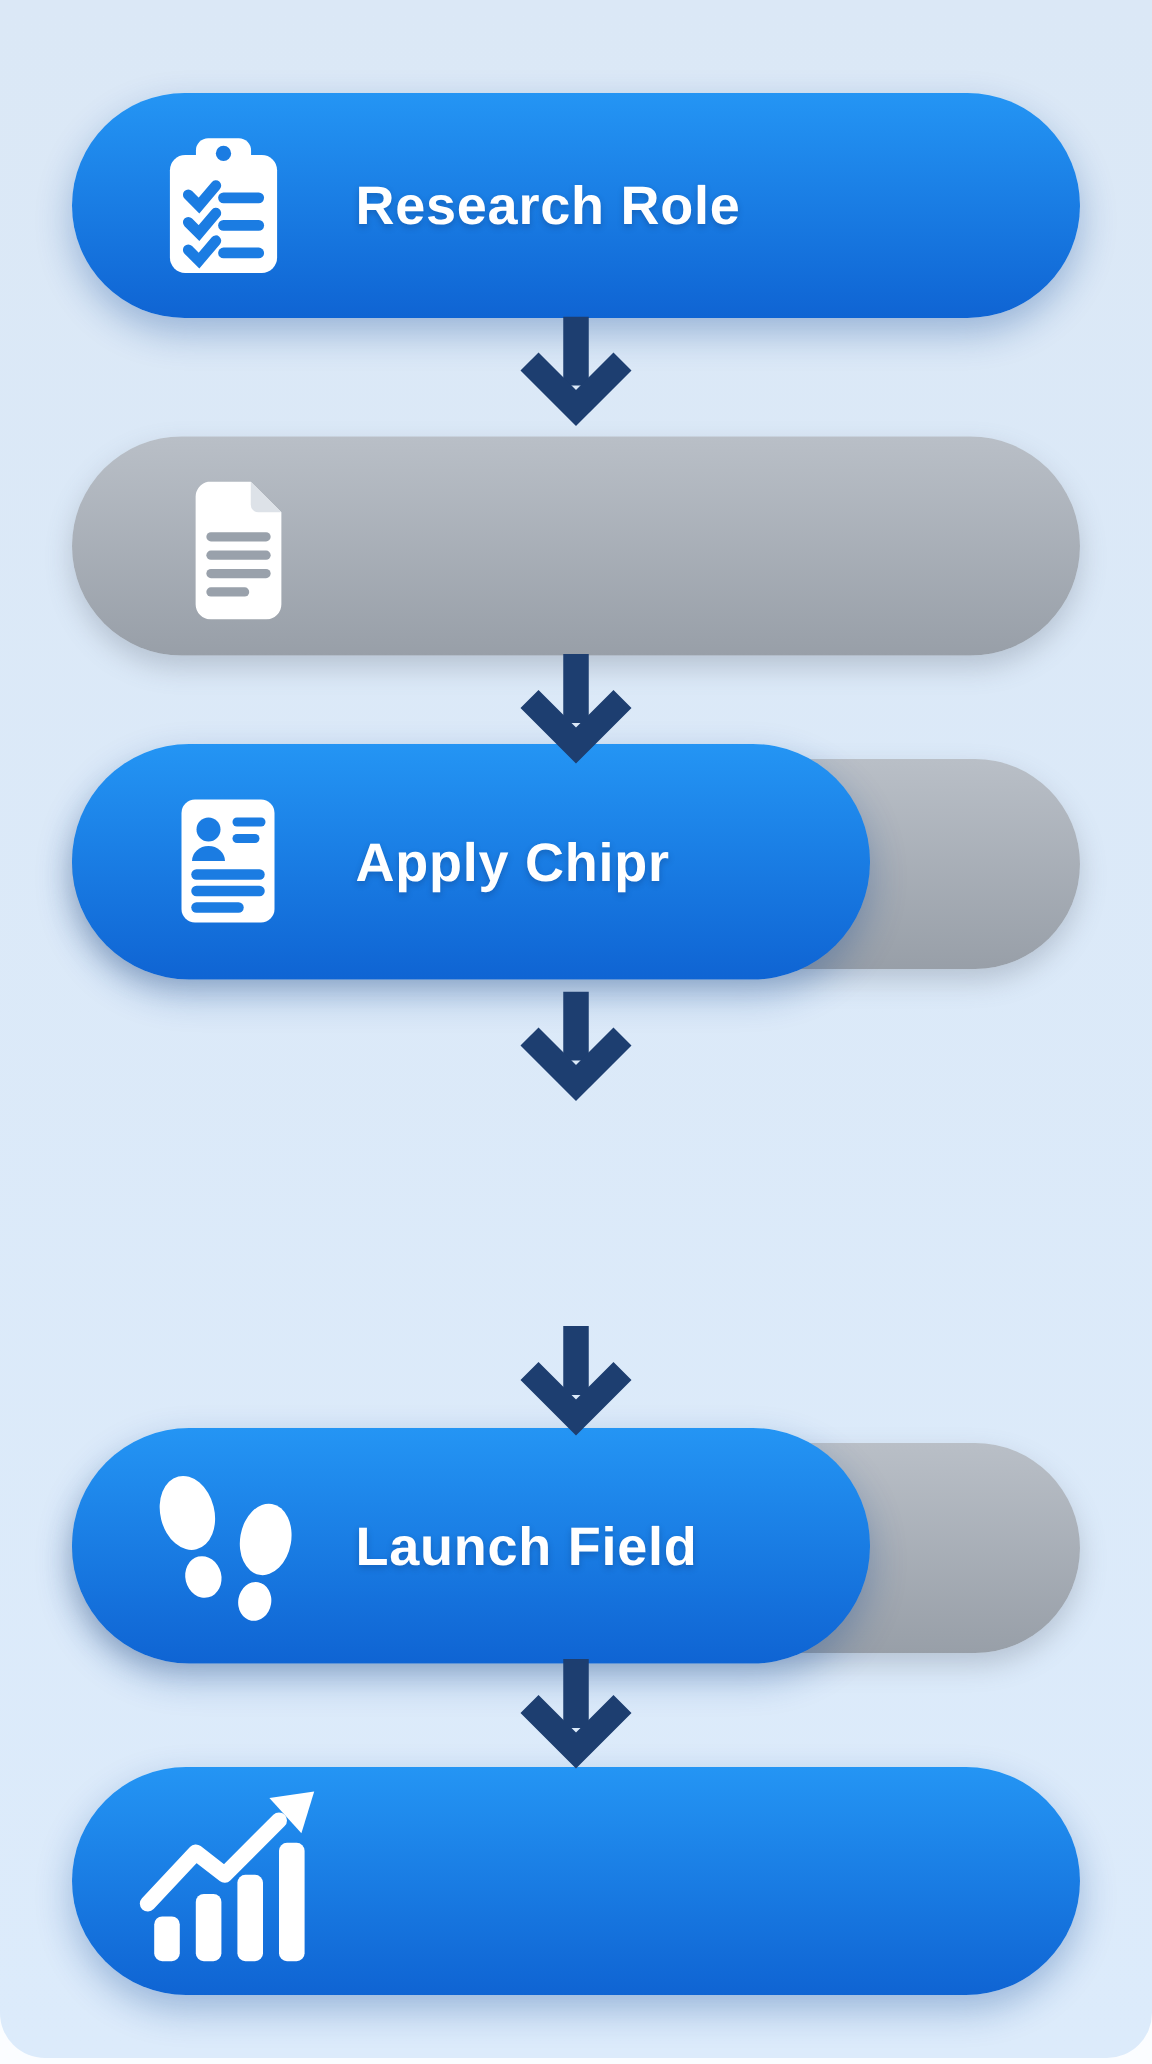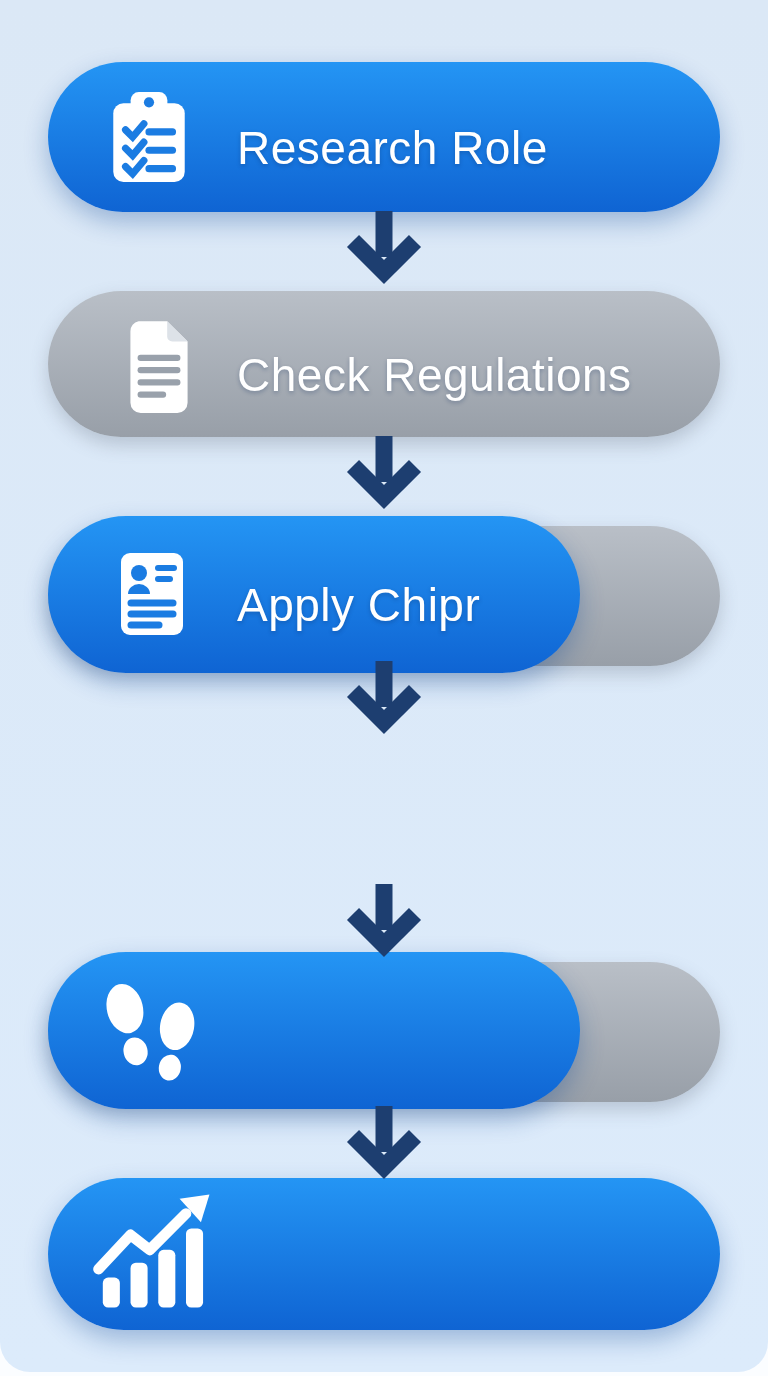--- a/index.html
+++ b/index.html
@@ -20,24 +20,23 @@
     z-index:2;
   }
   .pill.gray{
     background:linear-gradient(180deg,#b9bfc7 0%,#989fa8 100%);
     box-shadow:0 8px 18px rgba(100,110,125,.30);
     z-index:1;
   }
   .icon{position:absolute;z-index:3;display:block;}
   .icon svg{display:block;width:100%;height:100%;}
   .label{
-    position:absolute;z-index:3;color:#ffffff;font-weight:400;font-size:46px;
+    position:absolute;z-index:3;color:#ffffff;font-weight:700;font-size:36px;
     letter-spacing:.5px;white-space:nowrap;
     text-shadow:0 2px 4px rgba(10,40,90,.28);
-    margin-top:11px;
   }
   .connector{position:absolute;left:342px;width:84px;height:82px;z-index:5;}
   .connector svg{display:block;width:100%;height:100%;}
 </style>
 </head>
 <body>
 
 <div class="canvas">
   <div class="bg-card"></div>
 
@@ -75,31 +74,30 @@
         <path d="M28 6 h28 l20 20 v60 a10 10 0 0 1 -10 10 h-36 a10 10 0 0 1 -10 -10 v-70 a10 10 0 0 1 8 -10 z" fill="#ffffff"></path>
         <path d="M56 6 l20 20 h-15 a5 5 0 0 1 -5 -5 z" fill="#dde2e8"></path>
         <g stroke="#99a1ab" stroke-width="6" stroke-linecap="round" fill="none">
           <path d="M30 42 H66"></path>
             <path d="M30 54 H66"></path>
             <path d="M30 66 H66"></path>
             <path d="M30 78 H52"></path>
         </g>
       </svg>
     </span>
-    <span class="label" style="left:189px;top:0;line-height:146px;">Check Regulations</span>
   </div>
 
   <div class="connector" style="top:436px;">
     <svg viewBox="0 0 84 82">
       <path d="M42 0 V46" stroke="#1d3e70" stroke-width="17" fill="none"></path>
       <path d="M11 30 L42 61 L73 30" stroke="#1d3e70" stroke-width="17" fill="none"></path>
     </svg>
   </div>
 
-  <div class="row" style="top:516px;height:157px;">
+  <div class="row" style="top:496px;height:157px;">
     <div class="pill gray" style="left:0;top:10px;width:672px;height:140px;border-radius:70px;"></div>
     <div class="pill blue" style="left:0;top:0;width:532px;height:157px;border-radius:78px;"></div>
     <span class="icon" style="left:56px;top:30px;width:96px;height:96px;">
       <svg viewBox="0 0 96 96">
         <rect x="17" y="7" width="62" height="82" rx="9" fill="#ffffff"></rect>
         <circle cx="35" cy="27" r="8" fill="#1b7ce2"></circle>
         <path d="M24 48 a11 10 0 0 1 22 0 z" fill="#1b7ce2"></path>
         <g stroke="#1b7ce2" stroke-linecap="round" fill="none">
           <path d="M54 22 H70" stroke-width="6"></path>
           <path d="M54 33 H66" stroke-width="6"></path>
@@ -137,20 +135,21 @@
             <ellipse cx="34" cy="34" rx="18" ry="25"></ellipse>
             <ellipse cx="34" cy="78" rx="12" ry="14"></ellipse>
           </g>
           <g transform="rotate(10 78 70)">
             <ellipse cx="78" cy="52" rx="17" ry="24"></ellipse>
             <ellipse cx="78" cy="94" rx="11" ry="13"></ellipse>
           </g>
         </g>
       </svg>
     </span>
+    <span class="label" style="left:189px;top:0;line-height:157px;">Launch Field</span>
   </div>
 
   <div class="connector" style="top:1106px;">
     <svg viewBox="0 0 84 82">
       <path d="M42 0 V46" stroke="#1d3e70" stroke-width="17" fill="none"></path>
       <path d="M11 30 L42 61 L73 30" stroke="#1d3e70" stroke-width="17" fill="none"></path>
     </svg>
   </div>
 
   <div class="row" style="top:1178px;height:152px;">

